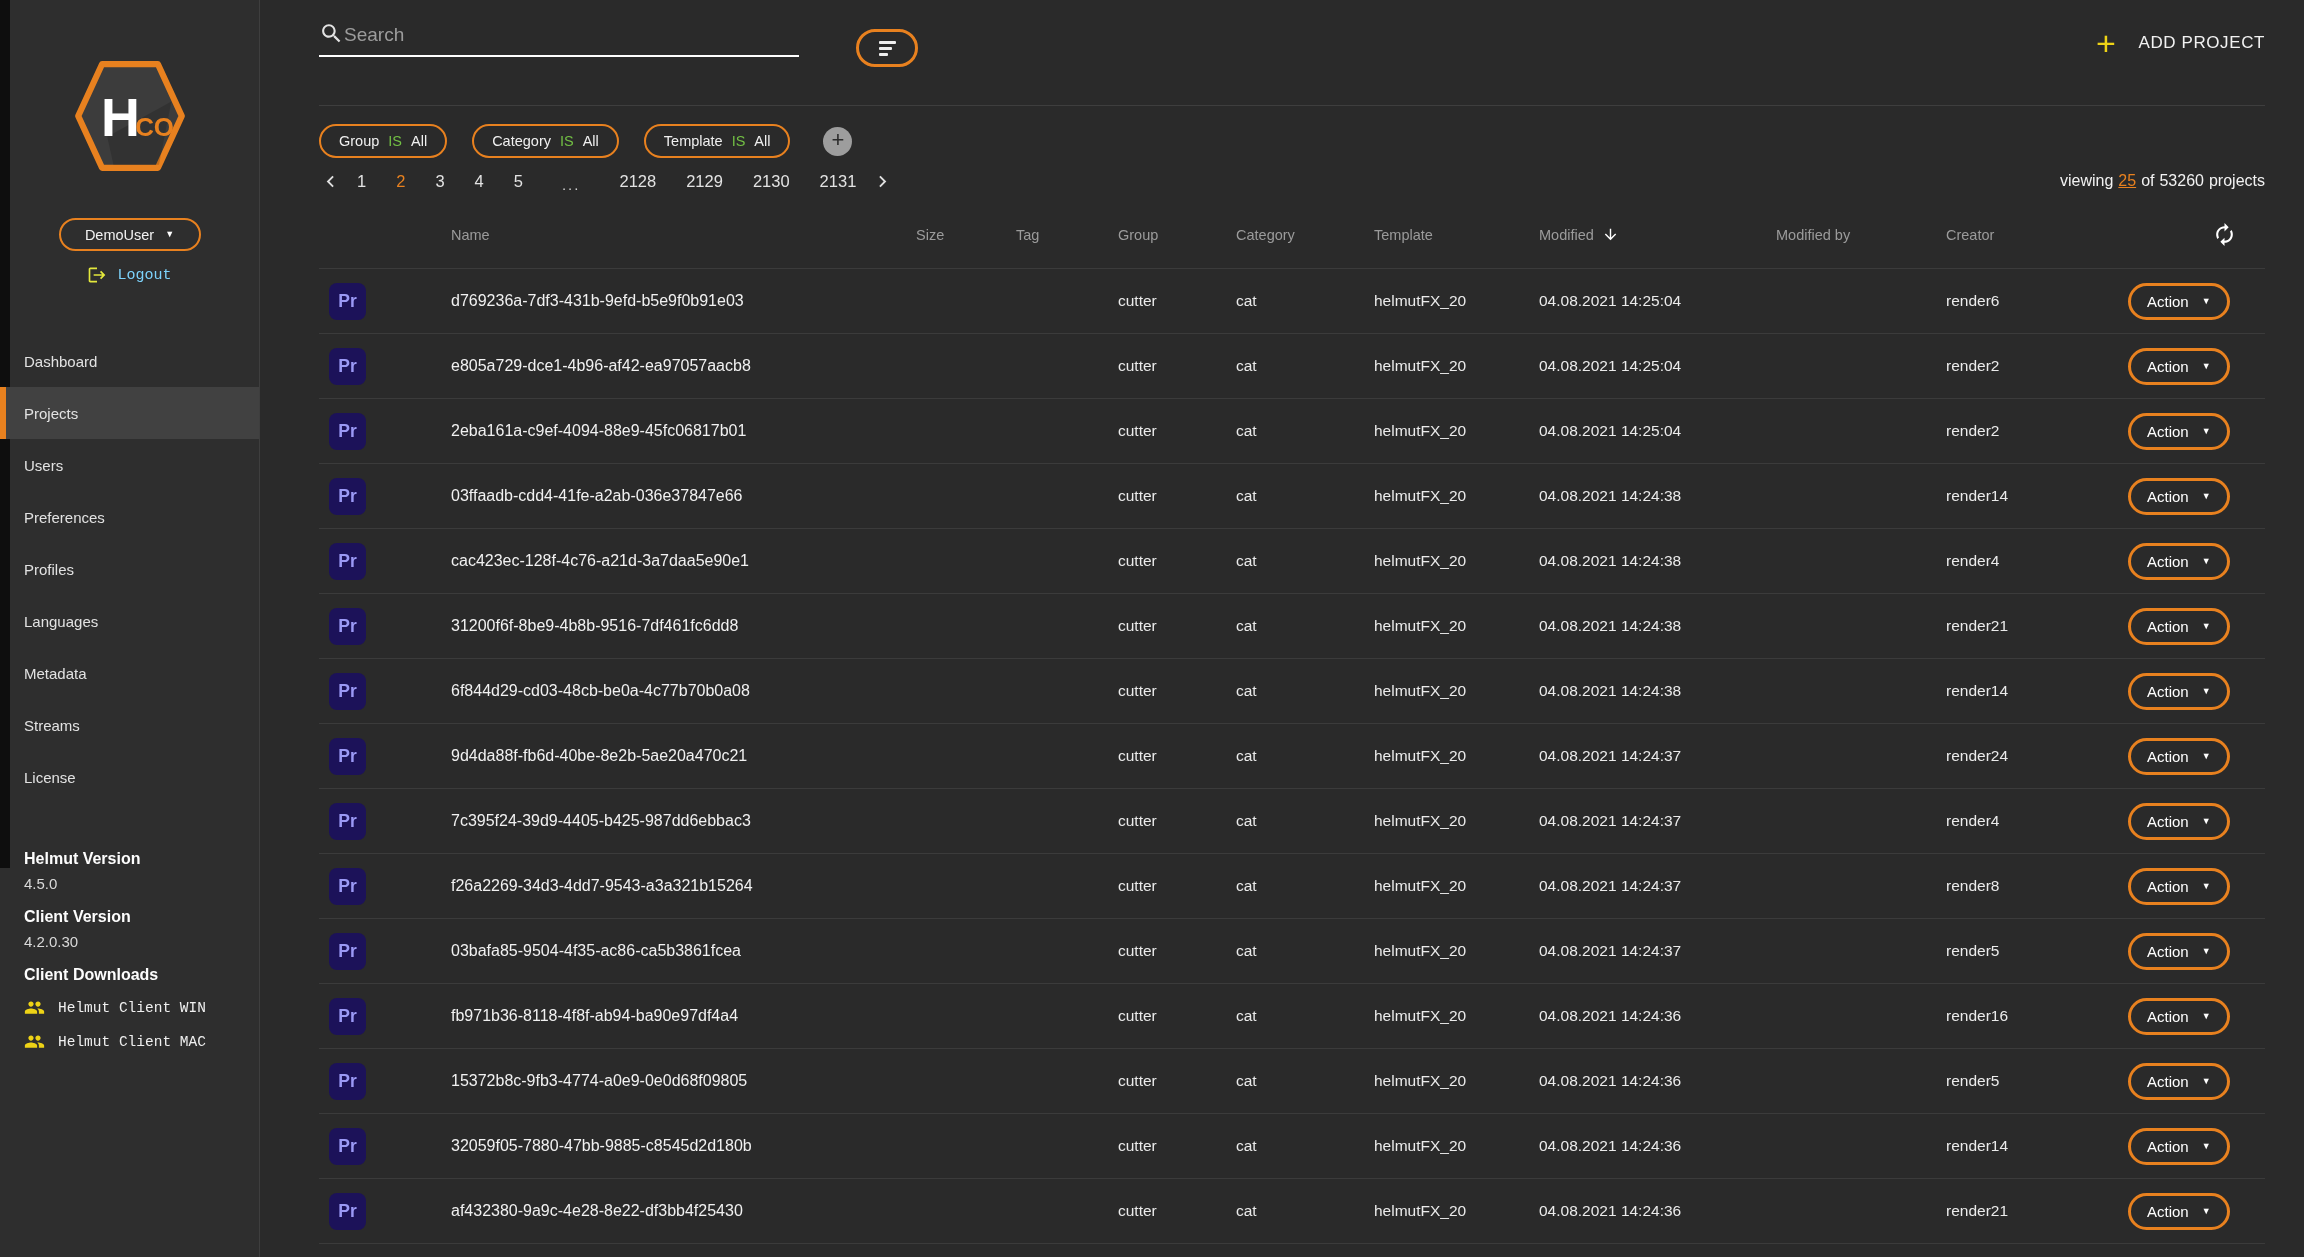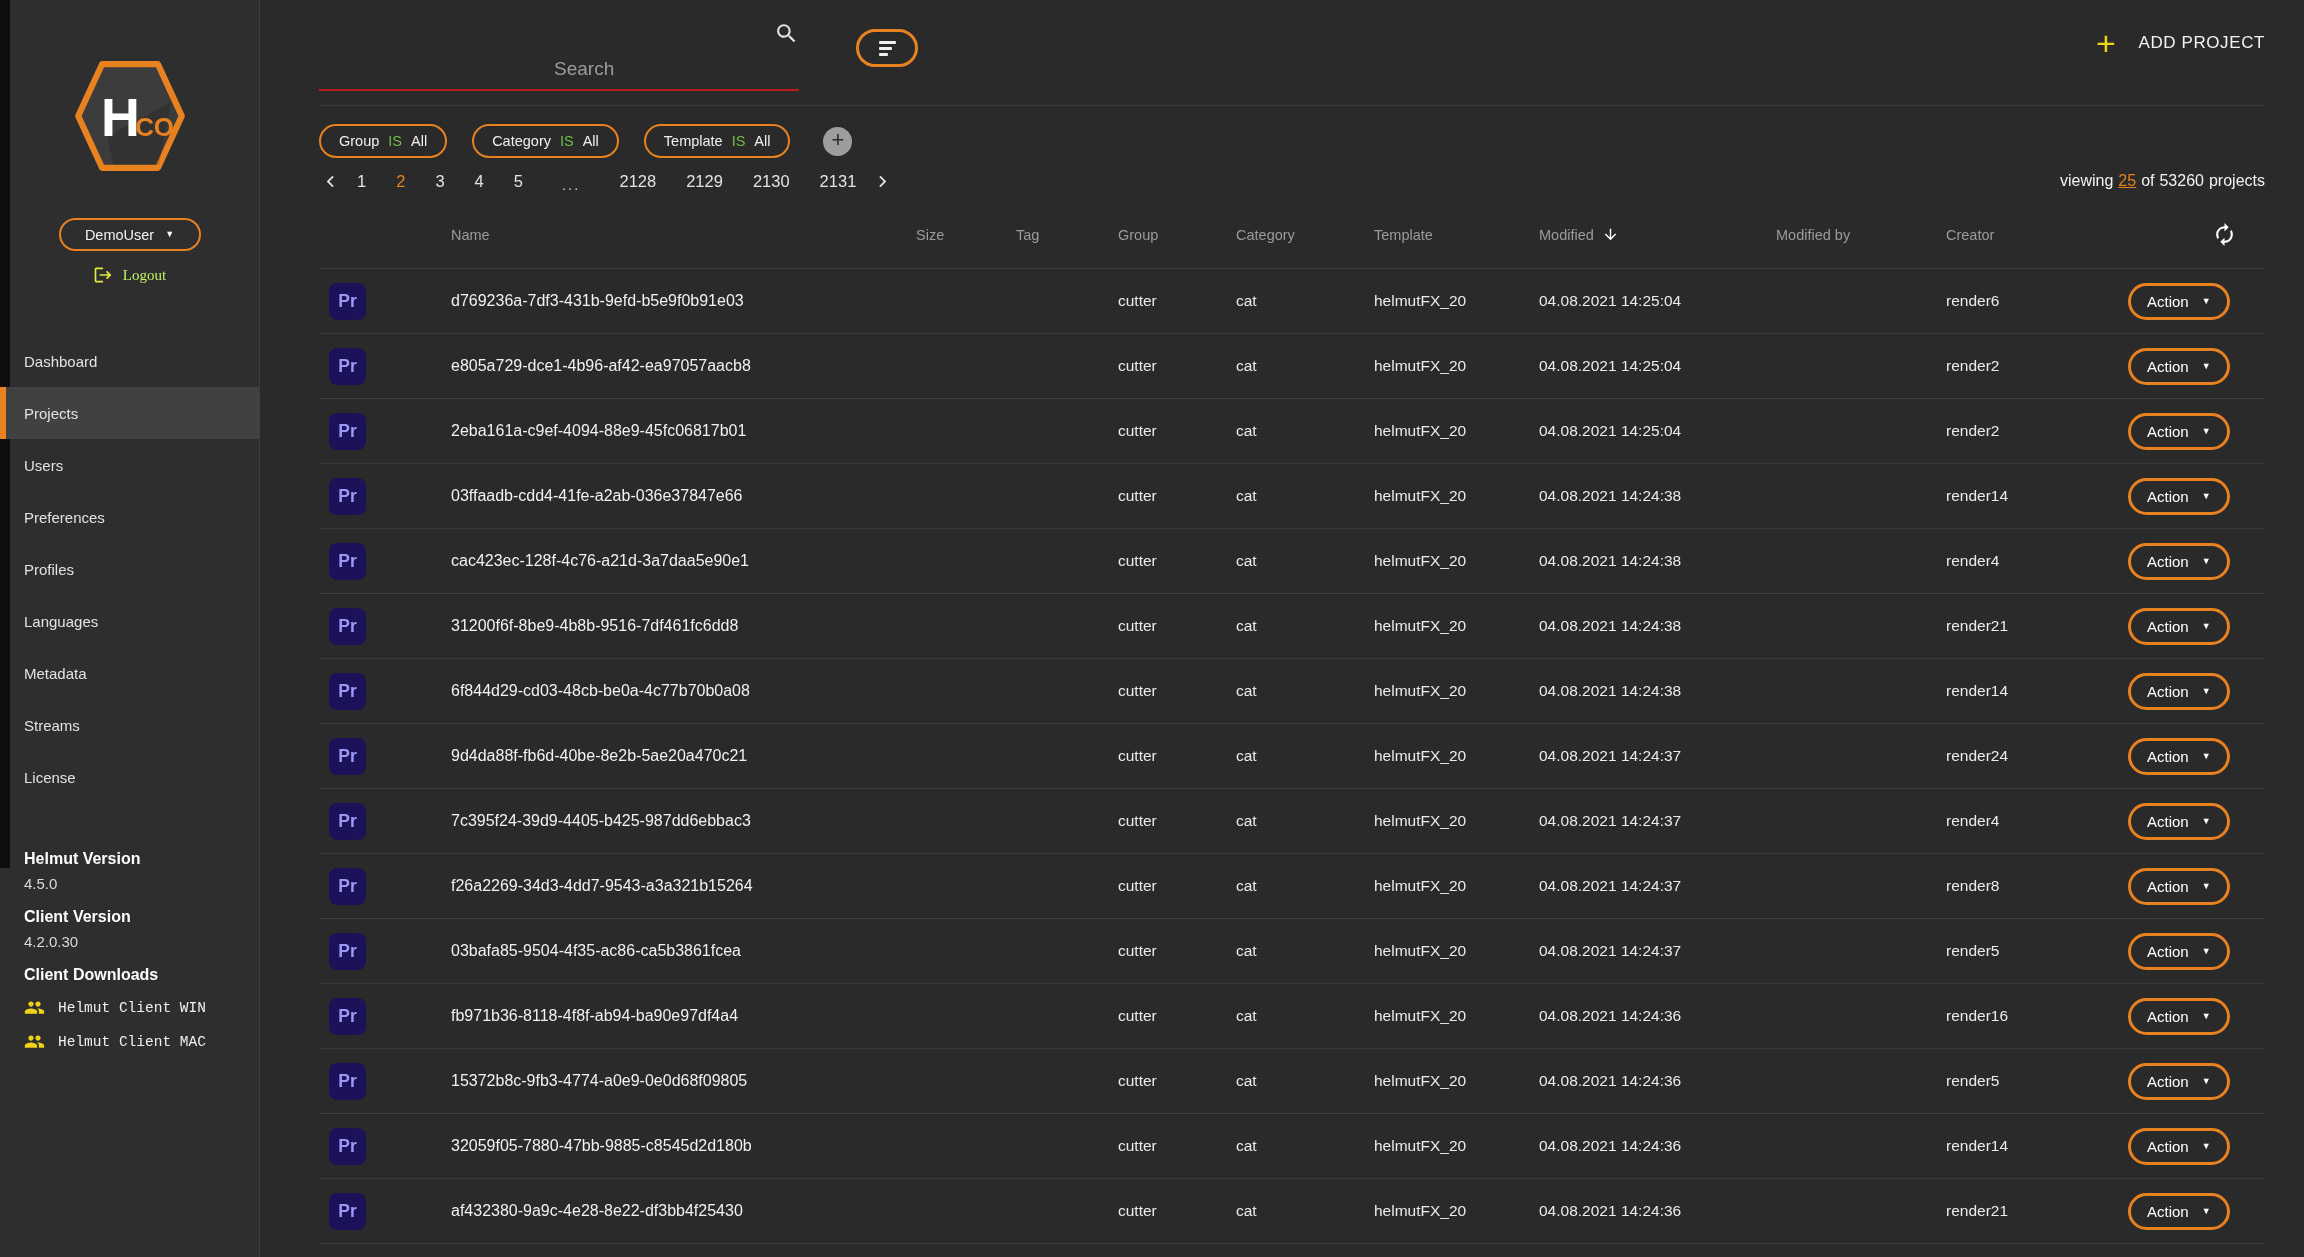--- a/index.html
+++ b/index.html
@@ -21,21 +21,21 @@
   .logo { margin:58px auto 0; position:relative; width:116px; }
   .user-pill {
     margin:40px auto 0; display:flex; align-items:center; justify-content:center; gap:11px;
     width:142px; height:33px; border:2px solid var(--accent,#e8811f); border-radius:17px;
     background:transparent; color:#f2f2f2; font-size:14.5px; font-family:inherit;
     position:relative; cursor:pointer;
   }
   .caret { font-size:9px; color:#fff; line-height:1; }
   .logout {
     margin:14px auto 0; display:flex; align-items:center; gap:10px;
-    background:none; border:none; color:#bef264; font-size:15px; font-family:Liberation Serif, serif;
+    background:none; border:none; color:#7dd3fc; font-size:15px; font-family:Liberation Mono, monospace;
     position:relative; cursor:pointer;
   }
   .logout svg { width:20px; height:20px; fill:var(--logout-yellow,#e3e83c); }
   .nav { margin-top:50px; display:flex; flex-direction:column; }
   .nav-item {
     height:52px; display:flex; align-items:center; padding-left:24px;
     font-size:15px; color:#e2e2e2; position:relative; cursor:pointer;
   }
   .nav-item.active { background:#414141; border-left:6px solid var(--accent,#e8811f); padding-left:18px; }
   .side-info { margin-top:30px; padding-left:24px; position:relative; }
@@ -46,22 +46,22 @@
     display:flex; align-items:center; gap:13px; margin-top:13px;
     background:none; border:none; color:#f0f0f0; font-size:14.5px; font-family:Liberation Mono, monospace;
     padding:0; cursor:pointer;
   }
   .download svg { width:21px; height:21px; fill:var(--yellow,#eed316); }
 
   
   main { flex:1; padding:0 39px 0 59px; display:flex; flex-direction:column; min-width:0; }
   .topbar { height:106px; border-bottom:1px solid #3e3e3e; display:flex; align-items:flex-start; padding-top:16px; }
   .search {
-    display:flex; align-items:flex-end; gap:12px; width:480px;
-    border-bottom:2px solid #b91c1c; padding-bottom:9px; margin-top:5px;flex-direction:column;
+    display:flex; align-items:flex-end; width:480px;
+    border-bottom:2px solid #ffffff; padding-bottom:9px; margin-top:5px;
   }
   .search svg { width:25px; height:25px; fill:#e3e3e3; }
   .search input {
     flex:1; background:transparent; border:none; outline:none;
     color:#eeeeee; font-size:19px; font-family:inherit;
   }
   .search input::placeholder { color:#9c9c9c; }
   .sort-pill {
     margin-left:57px; margin-top:13px; width:62px; height:38px;
     border:3px solid var(--accent,#e8811f); border-radius:19px; background:transparent;

